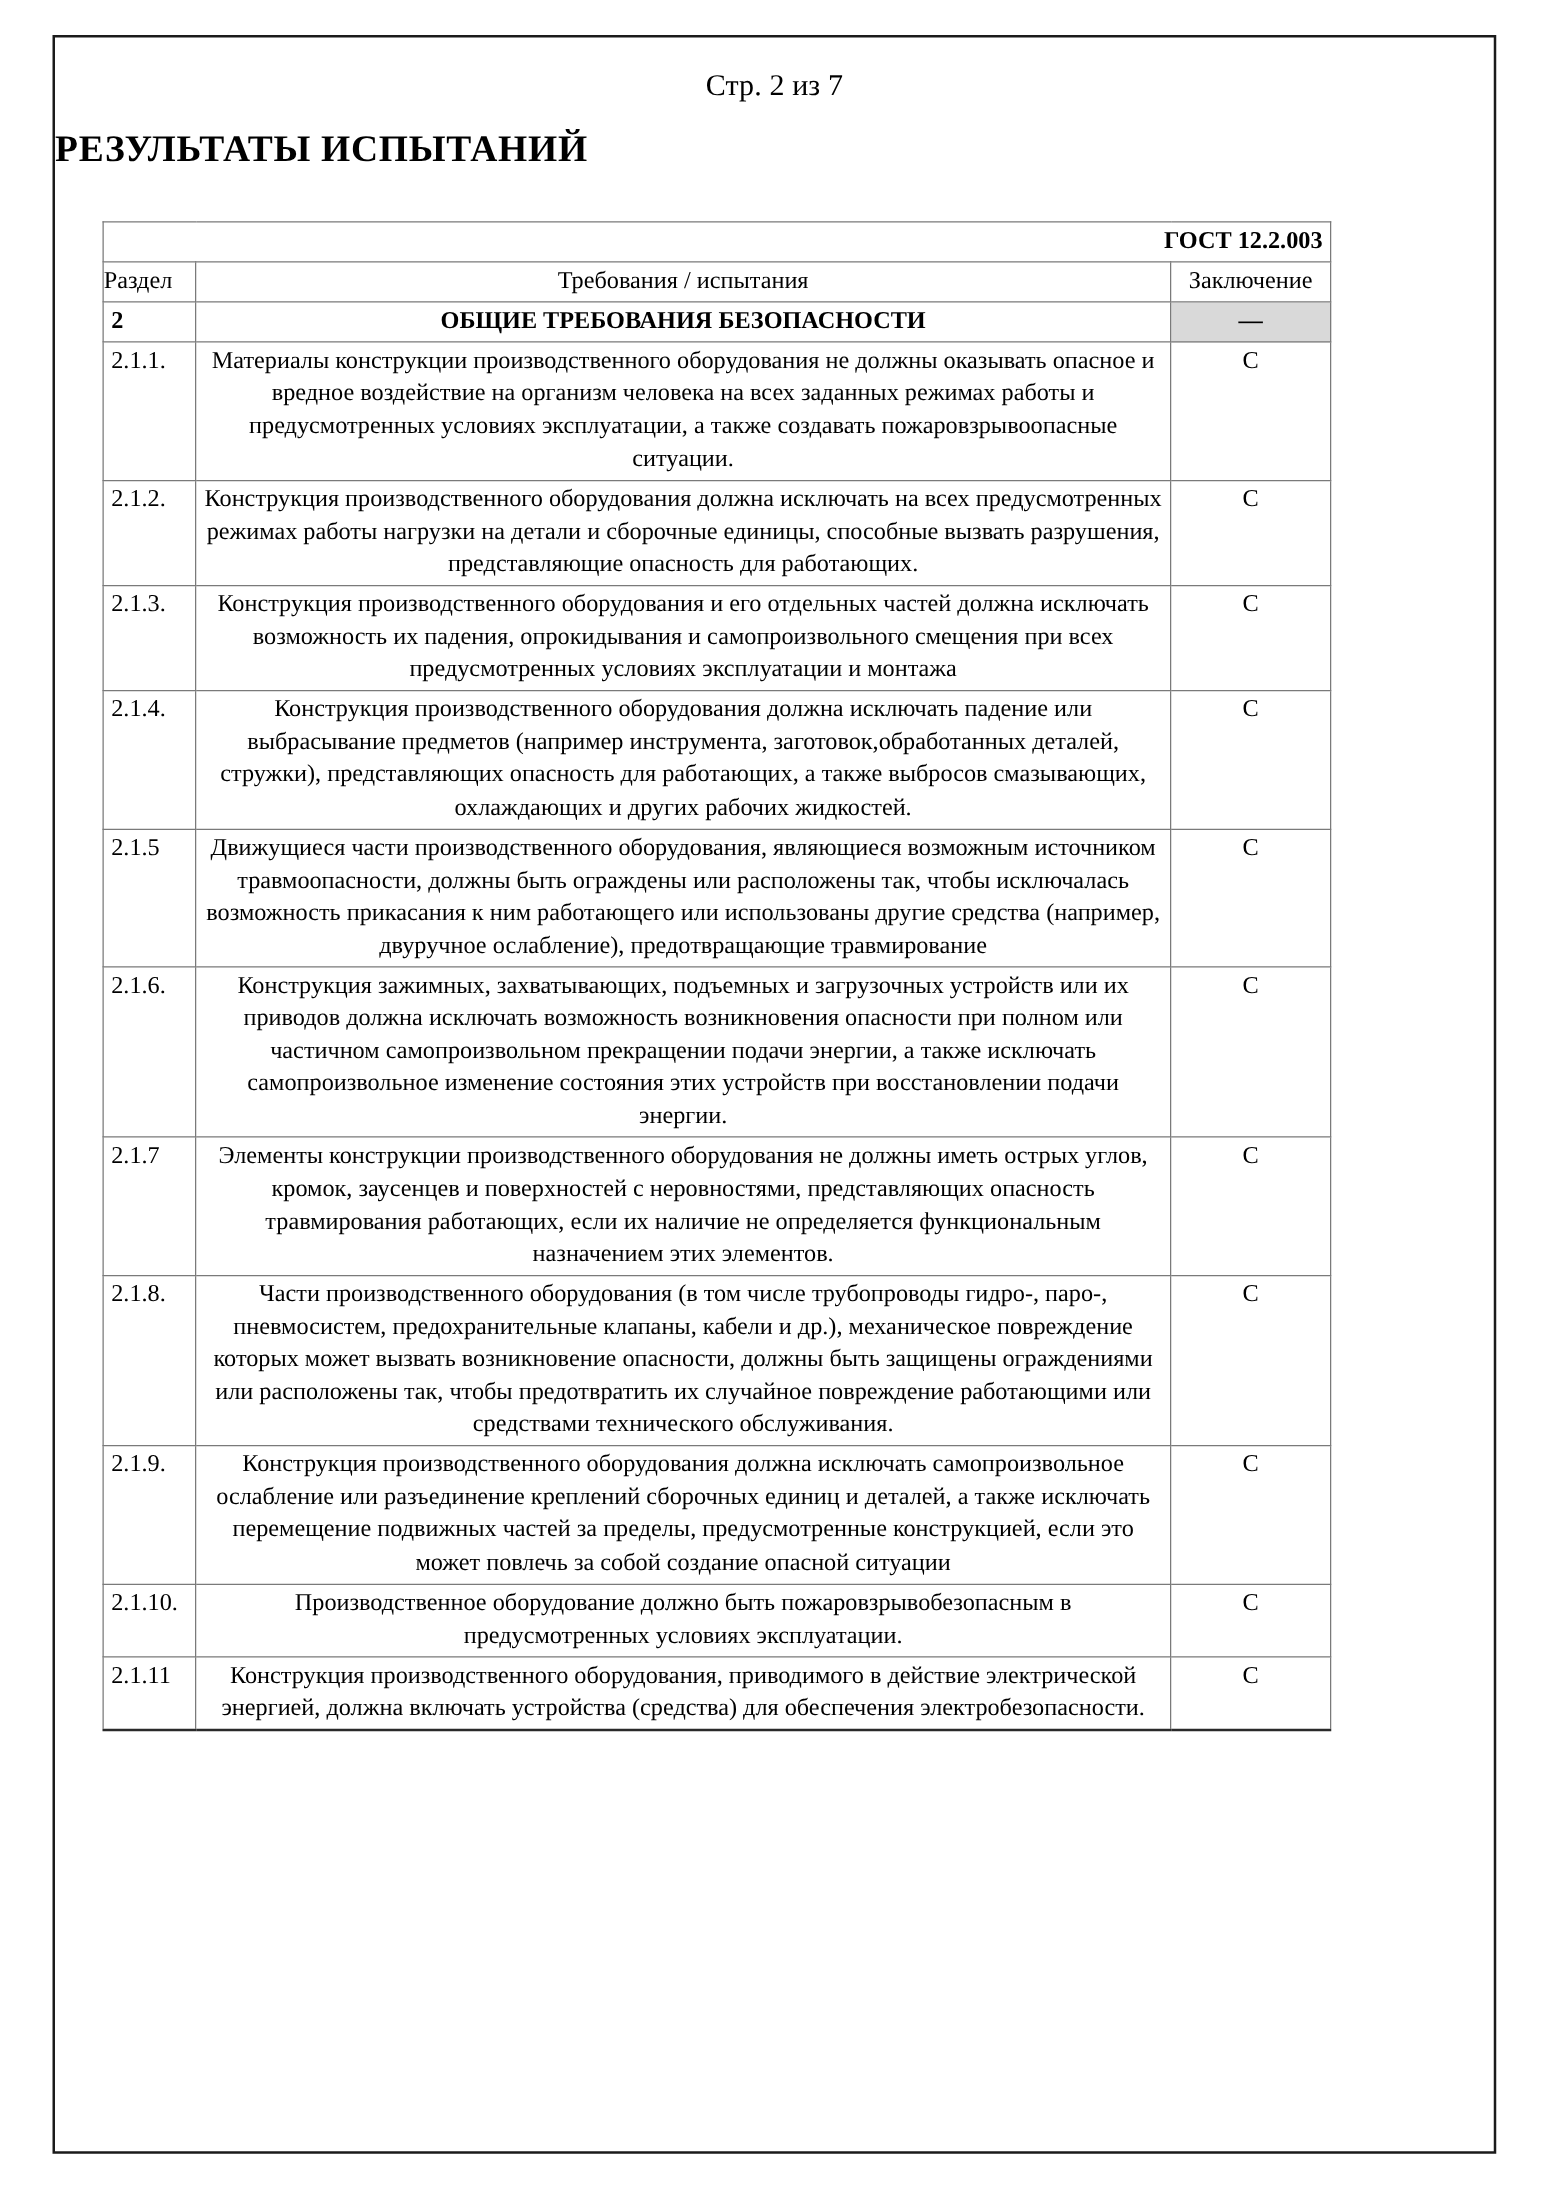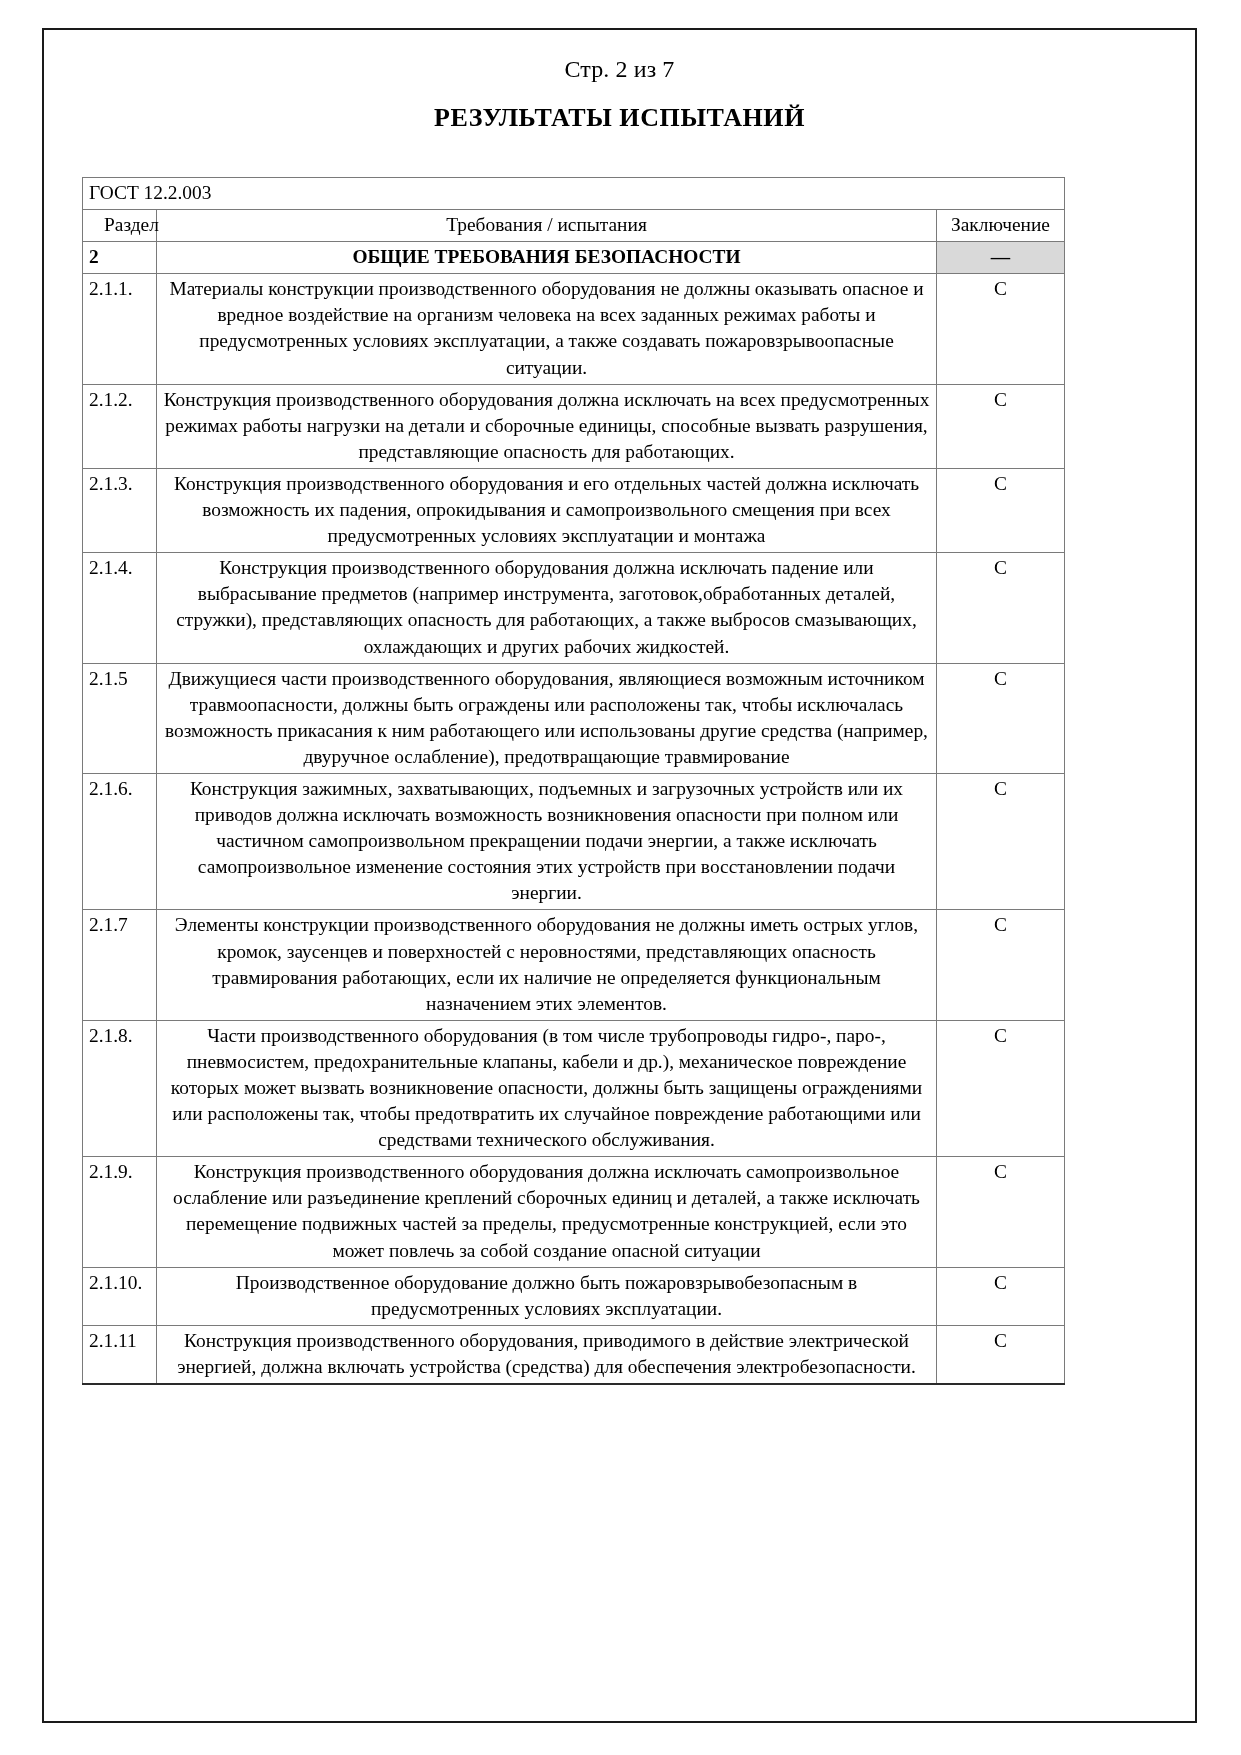--- a/index.html
+++ b/index.html
@@ -43,22 +43,22 @@
     font-size: 24px;
     letter-spacing: 0.1px;
   }
 
   
   .doc-title {
     position: absolute;
     top: 73px;
     left: 0;
     width: 100%;
-    text-align: center;
-    font-size: 26px;
+    text-align: left;
+    font-size: 30px;
     font-weight: bold;
     letter-spacing: 0.6px;
   }
 
   
   .table-wrap {
     position: absolute;
     top: 147px;
     left: 38px;
     width: 982px;
@@ -77,37 +77,37 @@
     font-size: 19.4px;
     line-height: 1.345;
   }
 
   col.col-razdel { width: 74px; }
   col.col-treb   { width: 780px; }
   col.col-zakl   { width: 128px; }
 
   
   .row-standard td {
-    text-align: left;
-    font-weight: normal;
+    text-align: right;
+    font-weight: bold;
     font-size: 20.5px;
     padding: 3px 0 4px 0;
     border-top: 2px solid #555;
     margin-left: 48px;
   }
 
   
   .row-colhead td {
     text-align: center;
     font-size: 19.4px;
     padding: 2px 0 3px 0;
   }
   .row-colhead td.cell-razdel {
     text-align: left;
-    padding-left: 21px;
+    padding-left: 0;
   }
 
   
   .row-section td {
     font-weight: bold;
     font-size: 20px;
     border-top: 2px solid #555;
   }
   .row-subsection td {
     font-weight: normal;

